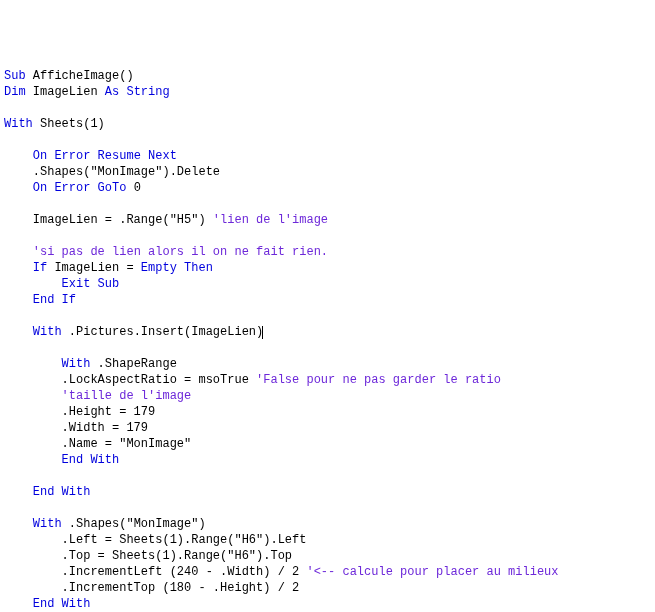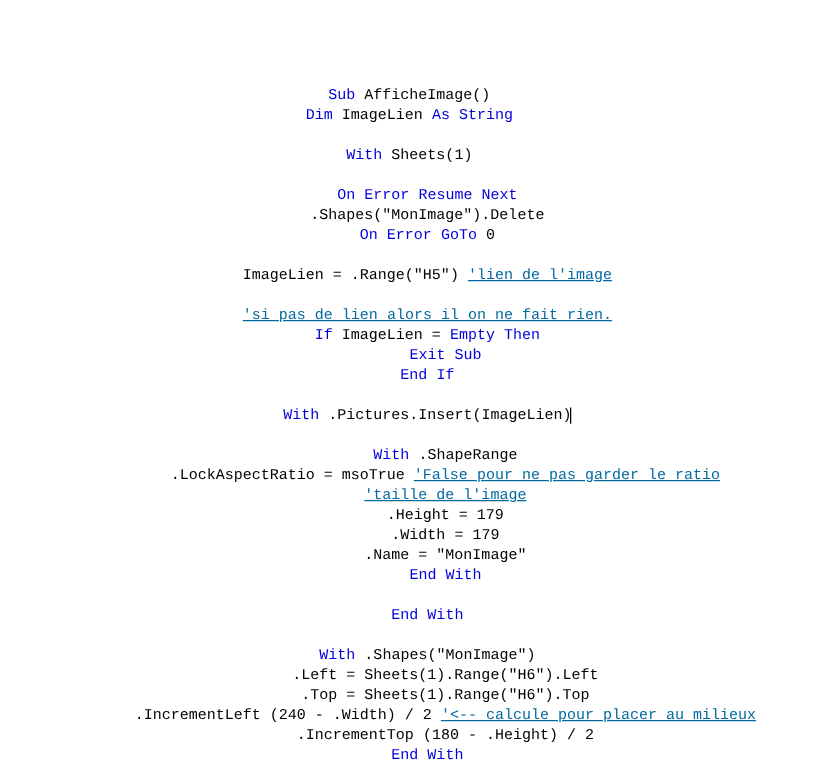--- a/index.html
+++ b/index.html
@@ -7,28 +7,27 @@
       padding: 4px;
       background: #ffffff;
       font-family: "Courier New", Courier, monospace;
       font-size: 12px;
       line-height: 16px;
       color: #000000;
       white-space: pre;
     }
     .code-container {
       display: block;
-      text-align: center;
     }
     .line {
       display: block;
       min-height: 16px;
     }
     .kw { color: #0000dd; }
-    .cm { color: #0369a1; text-decoration: underline; }
+    .cm { color: #6d28d9; }
     .tx { color: #000000; }
     .cursor {
       display: inline-block;
       width: 1px;
       height: 13px;
       background: #000000;
       vertical-align: text-bottom;
       margin-left: -1px;
     }
   </style>

